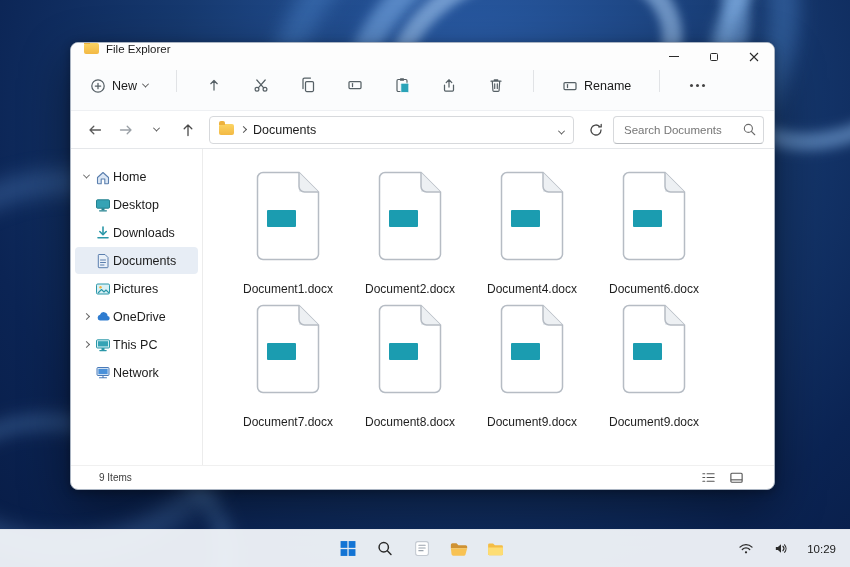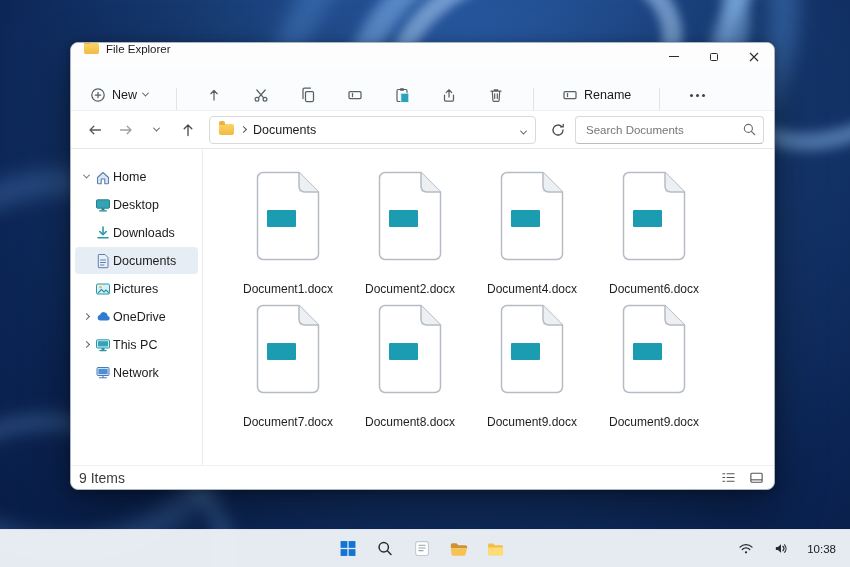--- a/index.html
+++ b/index.html
@@ -34,36 +34,36 @@
   .win-controls { margin-left:auto; display:flex; height:100%; }
   .win-btn { width:40px; height:100%; display:flex; align-items:center; justify-content:center; background:transparent; border:0; cursor:pointer; }
   .glyph-min { width:10px; height:1px; background:#2b2b2b; }
   .glyph-max { width:8px; height:8px; border:1px solid #2b2b2b; border-radius:1.5px; }
 
   
   .folder-sm { position:relative; width:15px; height:11px; background:linear-gradient(#fbd463,#f3b944); border-radius:2px; flex:0 0 auto; }
   .folder-sm::before { content:""; position:absolute; top:-3px; left:0; width:6px; height:4px; background:#edb23e; border-radius:2px 2px 0 0; }
 
   
-  .toolbar { height:41px; display:flex; align-items:flex-end; padding:0 10px; background:#fbfcfd; border-bottom:1px solid #eef0f3; flex:0 0 auto; gap:11px; }
+  .toolbar { height:41px; display:flex; align-items:flex-start; padding:0 10px; background:#fbfcfd; border-bottom:1px solid #eef0f3; flex:0 0 auto; gap:11px; }
   .tb-btn { display:flex; align-items:center; gap:6px; height:31px; padding:0 9px; border:0; background:transparent; border-radius:4px; cursor:pointer; font-size:12.5px; color:#1b1b1b; font-family:inherit; }
   .tb-ico { width:30px; height:30px; display:flex; align-items:center; justify-content:center; border:0; background:transparent; border-radius:4px; cursor:pointer; margin:0 3px; }
   .tb-sep { width:1px; height:22px; background:#e1e3e6; margin:0 8px; }
   .chev { display:inline-block; width:5px; height:5px; border-right:1.3px solid #555; border-bottom:1.3px solid #555; }
   .chev.down { transform:rotate(45deg) translate(-1px,-1px); }
   .chev.right { transform:rotate(-45deg); }
   .dots { position:relative; width:3px; height:3px; border-radius:50%; background:#444; box-shadow:6px 0 0 #444, 12px 0 0 #444; margin-right:12px; }
 
   
   .navbar { height:38px; display:flex; align-items:center; padding:0 10px; gap:4px; border-bottom:1px solid #e5e7ea; flex:0 0 auto; }
   .nav-btn { width:27px; height:27px; display:flex; align-items:center; justify-content:center; border:0; background:transparent; border-radius:4px; cursor:pointer; }
   .addressbar { flex:1; height:28px; display:flex; align-items:center; gap:7px; padding:0 9px; border:1px solid #d7d9dc; border-radius:4px; background:#fff; margin:0 4px; cursor:text; }
   .addr-text { font-size:12.5px; color:#1b1b1b; cursor:pointer; }
   .addr-spacer { flex:1; }
-  .searchbox { position:relative; width:189px; height:28px; }
+  .searchbox { position:relative; width:151px; height:28px; }
   .searchbox input { width:100%; height:100%; border:1px solid #d7d9dc; border-bottom-color:#b9bcc0; border-radius:4px; padding:0 26px 0 10px; font-size:11.5px; font-family:inherit; color:#1b1b1b; outline:none; }
   .searchbox input::placeholder { color:#767676; }
   .searchbox .mag { position:absolute; right:7px; top:6px; }
 
   
   .win-body { flex:1; display:flex; min-height:0; }
   .sidebar { width:132px; flex:0 0 auto; padding-top:13px; border-right:1px solid #ececec; overflow:hidden; }
   .side-row { display:flex; align-items:center; height:27px; margin:1px 4px; padding:0 4px; border-radius:4px; cursor:pointer; gap:2px; }
   .side-row.selected { background:#e7edf5; }
   .side-chev { width:14px; display:flex; align-items:center; justify-content:center; flex:0 0 auto; }
@@ -71,21 +71,21 @@
   .side-ico { width:16px; height:16px; flex:0 0 auto; display:flex; align-items:center; justify-content:center; }
   .side-label { font-size:12.5px; color:#1c1c1c; white-space:nowrap; }
 
   
   .content { flex:1; position:relative; overflow:hidden; }
   .filegrid { display:grid; grid-template-columns:repeat(4,122px); grid-auto-rows:133px; padding:18px 0 0 24px; justify-items:center; }
   .file { display:flex; flex-direction:column; align-items:center; cursor:pointer; padding:4px 6px; border-radius:4px;justify-content:space-between; }
   .file-label { margin-top:6px; font-size:12px; color:#1f1f1f; text-align:center; }
 
   
-  .statusbar { height:24px; flex:0 0 auto; display:flex; align-items:center; padding:0 8px; font-size:14px; color:#3c3c3c; border-top:1px solid #f0f0f0; }
+  .statusbar { height:24px; flex:0 0 auto; display:flex; align-items:center; padding:0 28px; font-size:10px; color:#3c3c3c; border-top:1px solid #f0f0f0; }
   .status-views { margin-left:auto; display:flex; gap:8px; }
   .view-btn { width:20px; height:18px; display:flex; align-items:center; justify-content:center; border:0; background:transparent; border-radius:3px; cursor:pointer; }
 
   
   .taskbar { position:absolute; left:0; bottom:0; width:850px; height:38px; background:rgba(242,245,250,.95); border-top:1px solid #dfe3ea; }
   .tb-center { position:absolute; left:50%; top:0; transform:translateX(-52%); height:100%; display:flex; align-items:center; gap:11px; }
   .task-ico { width:26px; height:26px; display:flex; align-items:center; justify-content:center; border:0; background:transparent; border-radius:4px; cursor:pointer; }
   .tray { position:absolute; right:10px; top:0; height:100%; display:flex; align-items:center; gap:9px; }
   .clock { font-size:11.5px; color:#1b1b1b; cursor:pointer; padding:2px 4px; border-radius:3px; }
 </style>
@@ -469,15 +469,15 @@
           <circle cx="8" cy="10.8" r="1.15" fill="#2b2b2b"></circle>
         </svg>
     </button>
     <button class="task-ico">
       <svg width="16" height="15" viewBox="0 0 16 16">
           <path d="M2.5 6.3v3.4h2.2L8 12.5v-9L4.7 6.3z" fill="#2b2b2b"></path>
           <path d="M10 5.6a3.4 3.4 0 0 1 0 4.8" fill="none" stroke="#2b2b2b" stroke-width="1.2" stroke-linecap="round"></path>
           <path d="M11.8 4a6 6 0 0 1 0 8" fill="none" stroke="#2b2b2b" stroke-width="1.2" stroke-linecap="round"></path>
         </svg>
     </button>
-    <span class="clock">10:38</span>
+    <span class="clock">10:29</span>
   </div>
 </div>
 
 </body></html>

